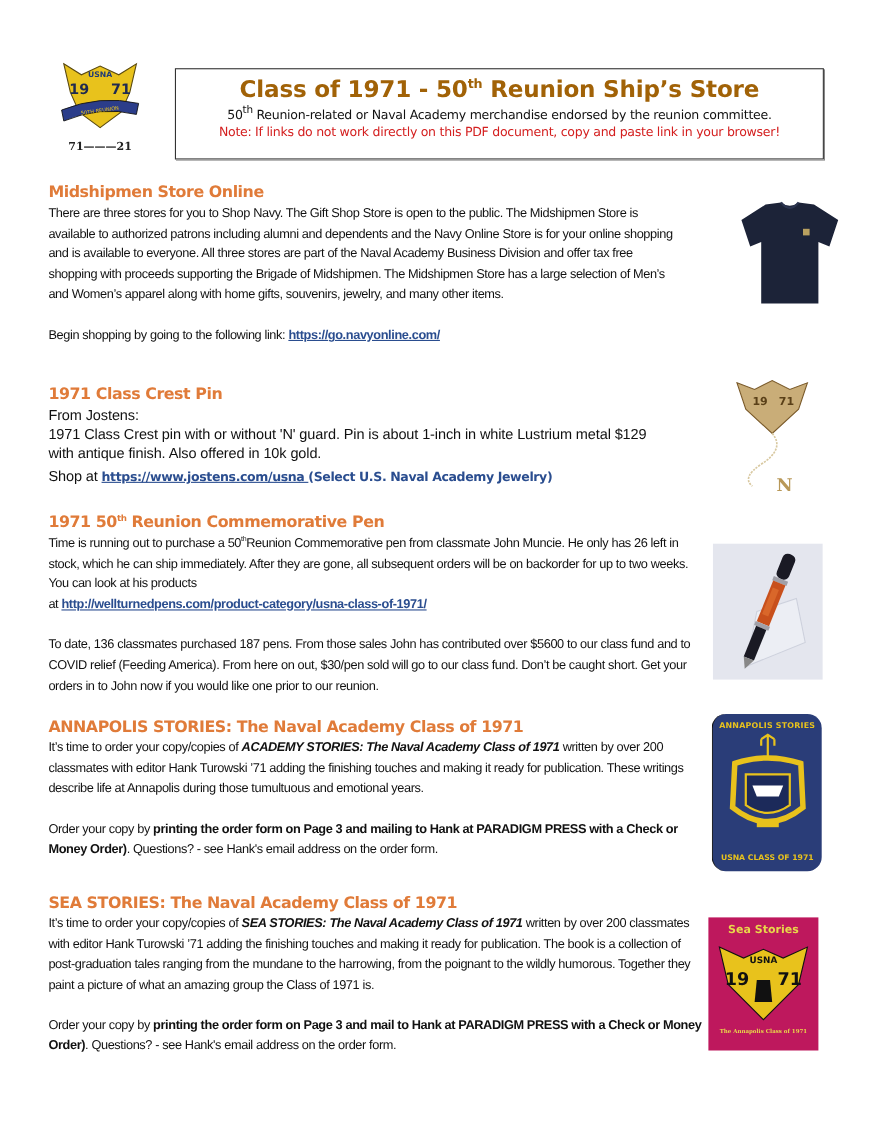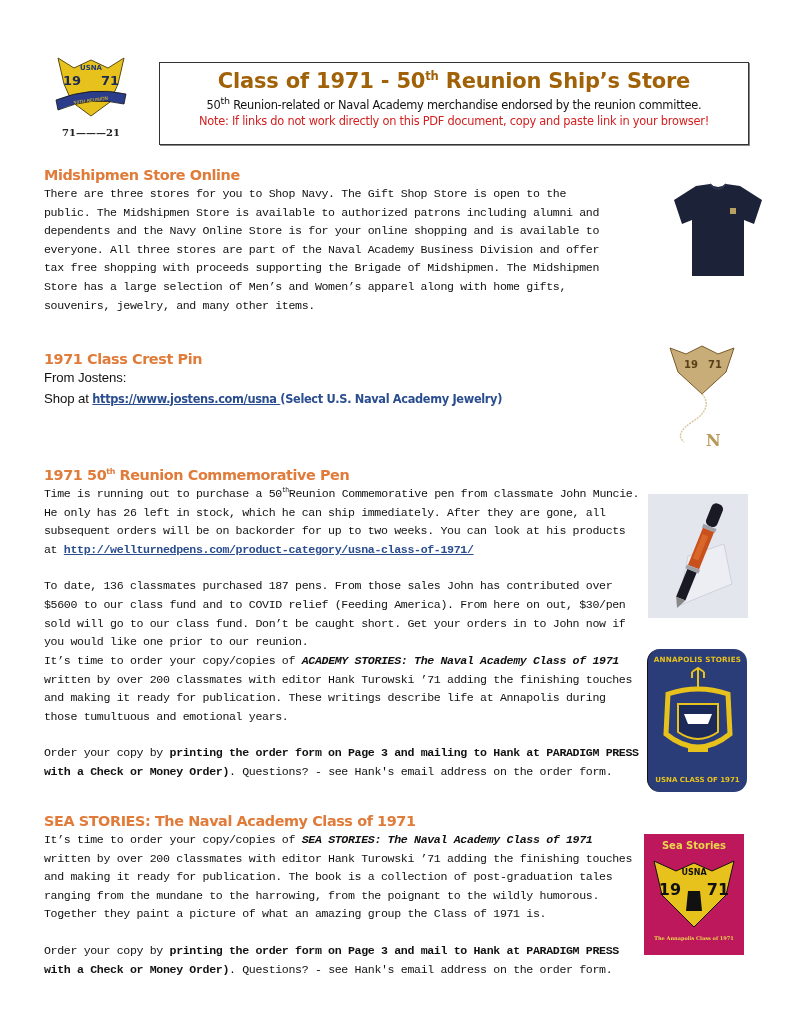--- a/index.html
+++ b/index.html
@@ -17,21 +17,21 @@
   .header-title sup, .sec-title sup, .body sup { font-size: 0.55em; vertical-align: super; line-height: 0; }
   .header-line { font-size: 11.4px; color: #111; line-height: 16px; letter-spacing: -0.25px; }
   .header-note { font-size: 11.4px; color: #d42020; line-height: 16px; letter-spacing: -0.25px; }
 
   .section { position: absolute; left: 44px; width: 600px; }
   .sec-title {
     font-family: "DejaVu Sans", sans-serif; font-weight: bold; font-size: 14.4px;
     color: #e07b39; letter-spacing: -0.4px; line-height: 19px;
   }
   .body {
-    font-family: Liberation Mono, monospace; font-size: 11.6px; line-height: 18.6px;
+    font-family: Liberation Sans, sans-serif; font-size: 11.6px; line-height: 18.6px;
     letter-spacing: -0.35px; color: #111;
   }
   .body.arial { font-family: "Liberation Sans", sans-serif; font-size: 13.2px; line-height: 17px; letter-spacing: -0.1px; }
   .gap { height: 18px; }
   a.link { color: #2a4d8f; text-decoration: underline; font-weight: bold; }
   .link-note { color: #2a4d8f; font-weight: bold; font-family: "DejaVu Sans", sans-serif; font-size: 11.4px; letter-spacing: -0.35px; }
   b.em { font-weight: bold; }
   i.emb { font-weight: bold; font-style: italic; }
 
   .img { position: absolute; }
@@ -52,30 +52,32 @@
 <div class="header-box">
   <div class="header-title"><span>Class of 1971 -  50</span><sup>th</sup><span> Reunion Ship’s Store</span></div>
   <div class="header-line"><span>50</span><sup>th</sup><span> Reunion-related or Naval Academy merchandise endorsed by the reunion committee.</span></div>
   <div class="header-note">Note: If links do not work directly on this PDF document, copy and paste link in your browser!</div>
 </div>
 
 <div class="section" style="top:166px;">
   <div class="sec-title">Midshipmen Store Online</div>
   <div class="body" style="width:570px;">There are three stores for you to Shop Navy. The Gift Shop Store is open to the public. The Midshipmen Store is available to authorized patrons including alumni and dependents and the Navy Online Store is for your online shopping and is available to everyone.  All three stores are part of the Naval Academy Business Division and offer tax free shopping with proceeds supporting the Brigade of Midshipmen. The Midshipmen Store has a large selection of Men’s and Women’s apparel along with home gifts, souvenirs, jewelry, and many other items.</div>
   <div class="gap"></div>
+  <div class="body"><span>Begin shopping by going to the following link: </span><a class="link" href="#">https://go.navyonline.com/</a></div>
 </div>
 <svg class="img" style="left:668px; top:180px;" width="100" height="100" viewBox="0 0 100 100">
   <path d="M28 6 L42 4 Q50 10 58 4 L72 6 L94 20 L86 44 L76 40 L76 96 L24 96 L24 40 L14 44 L6 20 Z" fill="#1c2338"></path>
   <path d="M42 4 Q50 14 58 4" fill="none" stroke="#2c3550" stroke-width="2"></path>
   <rect x="62" y="28" width="6" height="6" fill="#b8a060"></rect>
 </svg>
 
 <div class="section" style="top:350px;">
   <div class="sec-title">1971 Class Crest Pin</div>
   <div class="body arial">From Jostens:</div>
+  <div class="body arial" style="width:560px;">1971 Class Crest pin with or without 'N' guard. Pin is about 1-inch in white Lustrium metal $129 with antique finish. Also offered in 10k gold.</div>
   <div class="body arial" style="margin-top:4px;"><span>Shop at </span><a class="link" href="#" style="font-family:'DejaVu Sans',sans-serif;font-size:11.4px;letter-spacing:-0.35px;">https://www.jostens.com/usna </a><span class="link-note"> (Select U.S. Naval Academy Jewelry)</span></div>
 </div>
 <svg class="img" style="left:662px; top:338px;" width="80" height="112" viewBox="0 0 80 112">
   <path d="M8 10 L24 16 L40 8 L56 16 L72 10 L64 34 L40 56 L16 34 Z" fill="#c9ad78" stroke="#7a5a2a" stroke-width="1"></path>
   <text x="22" y="30" font-size="10" font-weight="bold" fill="#5a4018" font-family="DejaVu Sans, sans-serif">19</text>
   <text x="46" y="30" font-size="10" font-weight="bold" fill="#5a4018" font-family="DejaVu Sans, sans-serif">71</text>
   <path d="M40 56 Q52 70 30 84 Q12 96 22 104" fill="none" stroke="#d8c8a0" stroke-width="1.5" stroke-dasharray="2 1"></path>
   <text x="44" y="108" font-size="16" font-weight="bold" fill="#b89858" font-family="DejaVu Serif, serif">N</text>
 </svg>
 
@@ -94,20 +96,21 @@
     <rect x="43" y="30" width="14" height="4" fill="#a0a0a8"></rect>
     <rect x="44" y="34" width="12" height="40" fill="#c8501c"></rect>
     <rect x="46" y="40" width="6" height="26" fill="#e07030" opacity="0.7"></rect>
     <rect x="43" y="74" width="14" height="4" fill="#a0a0a8"></rect>
     <rect x="45" y="78" width="10" height="30" fill="#1a1a24"></rect>
     <path d="M45 108 L55 108 L50 118 Z" fill="#888"></path>
   </g>
 </svg>
 
 <div class="section" style="top:652px;">
+  <div class="sec-title">ANNAPOLIS STORIES: The Naval Academy Class of 1971</div>
   <div class="body" style="width:600px;"><span>It’s time to order your copy/copies of </span><i class="emb">ACADEMY STORIES: The Naval Academy Class of 1971</i><span> written by over 200 classmates with editor Hank Turowski ’71 adding the finishing touches and making it ready for publication. These writings describe life at Annapolis during those tumultuous and emotional years.</span></div>
   <div class="gap"></div>
   <div class="body" style="width:600px;"><span>Order your copy by </span><b class="em">printing the order form on Page 3 and mailing to Hank at PARADIGM PRESS with a Check or Money Order)</b><span>. Questions?  - see Hank's email address on the order form.</span></div>
 </div>
 <div class="img" style="left:647px; top:649px; width:100px; height:143px; background:#2a3d78; border-left:1px solid #111;border-radius:13px;">
   <div style="color:#e8c21c; font-family:'DejaVu Sans',sans-serif; font-weight:bold; font-size:7.2px; text-align:center; margin-top:6px; letter-spacing:0.2px;">ANNAPOLIS STORIES</div>
   <svg width="100" height="110" viewBox="0 0 100 110" style="display:block;">
     <path d="M50 4 L50 24 M44 8 L50 4 L56 8 M44 8 L44 14 M56 8 L56 14" stroke="#e8c21c" stroke-width="2" fill="none"></path>
     <path d="M20 30 Q50 20 80 30 L82 70 Q50 96 18 70 Z" fill="none" stroke="#e8c21c" stroke-width="5"></path>
     <path d="M30 40 L70 40 L70 68 Q50 82 30 68 Z" fill="#1c2a5a" stroke="#e8c21c" stroke-width="2"></path>

